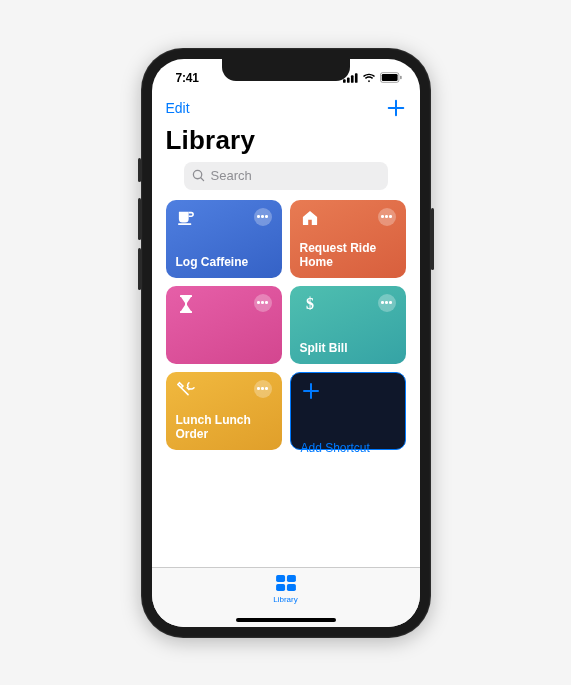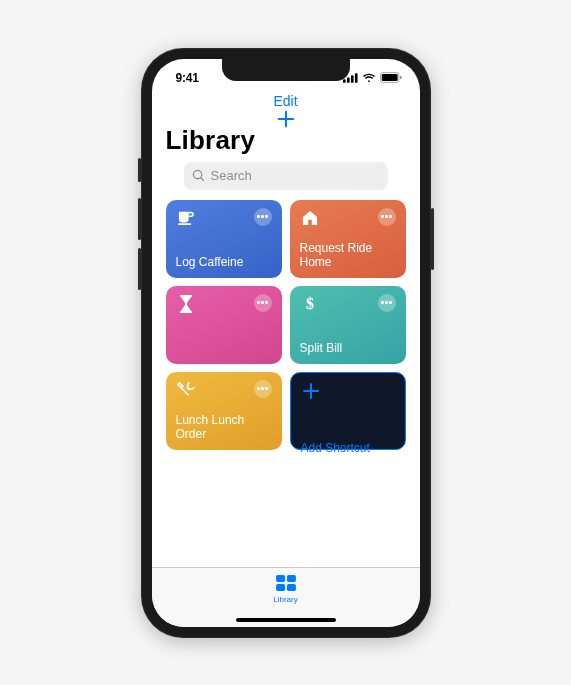--- a/index.html
+++ b/index.html
@@ -67,21 +67,20 @@
   .status-bar .time { letter-spacing: -0.2px; padding-top:4px; }
   .status-icons { display: flex; align-items: center; gap: 4px; padding-top:4px;}
   .status-icons svg { display: block; }
   .nav-bar {
     display: flex;
     align-items: center;
     justify-content: space-between;
     padding: 0 14px;
     height: 30px;
     flex-shrink: 0;
-    flex-direction: column;
   }
   .nav-bar .edit {
     color: #007aff;
     font-size: 14px;
     font-weight: 400;
     cursor: pointer;
   }
   .nav-bar .plus {
     color: #007aff;
     cursor: pointer;
@@ -150,21 +149,21 @@
     align-items: center;
     justify-content: center;
     gap: 1.5px;
     cursor: pointer;
   }
   .tile .more span {
     width: 2.5px; height: 2.5px; border-radius: 50%; background: #fff;
   }
   .tile .label {
     font-size: 12px;
-    font-weight: 400;
+    font-weight: 700;
     line-height: 1.2;
   }
   .tile.blue   { background: linear-gradient(155deg, #4f7fe0 0%, #3562c6 100%); }
   .tile.orange { background: linear-gradient(155deg, #e87b53 0%, #d85f3d 100%); }
   .tile.pink   { background: linear-gradient(155deg, #e65fa8 0%, #d3468f 100%); }
   .tile.teal   { background: linear-gradient(155deg, #4fbfb0 0%, #35a3a5 100%); }
   .tile.yellow { background: linear-gradient(155deg, #f1b93f 0%, #e09f2a 100%); }
   .tile.add {
     background: #0f172a;
     border: 1.5px solid #007aff;
@@ -213,21 +212,21 @@
 <div class="phone">
   <div class="side-btn l1"></div>
   <div class="side-btn l2"></div>
   <div class="side-btn l3"></div>
   <div class="side-btn r1"></div>
 
   <div class="screen">
     <div class="notch"></div>
 
     <div class="status-bar">
-      <div class="time">9:41</div>
+      <div class="time">7:41</div>
       <div class="status-icons">
         <svg width="15" height="10" viewBox="0 0 17 11">
             <rect x="0" y="7" width="3" height="4" rx="1" fill="#000"></rect>
             <rect x="4.5" y="5" width="3" height="6" rx="1" fill="#000"></rect>
             <rect x="9" y="2.5" width="3" height="8.5" rx="1" fill="#000"></rect>
             <rect x="13.5" y="0" width="3" height="11" rx="1" fill="#000"></rect>
           </svg>
         <svg width="14" height="10" viewBox="0 0 16 12">
             <path d="M8 2.5c2.3 0 4.4.9 6 2.3l1.2-1.3C13.3 1.9 10.7.8 8 .8S2.7 1.9.8 3.5L2 4.8C3.6 3.4 5.7 2.5 8 2.5zm0 3.3c1.4 0 2.7.5 3.7 1.4l1.3-1.4C11.6 4.7 9.9 4 8 4s-3.6.7-5 1.8l1.3 1.4c1-.9 2.3-1.4 3.7-1.4zm0 3.3c.6 0 1.1.2 1.5.5L8 11.2 6.5 9.6c.4-.3.9-.5 1.5-.5z" fill="#000"></path>
           </svg>

